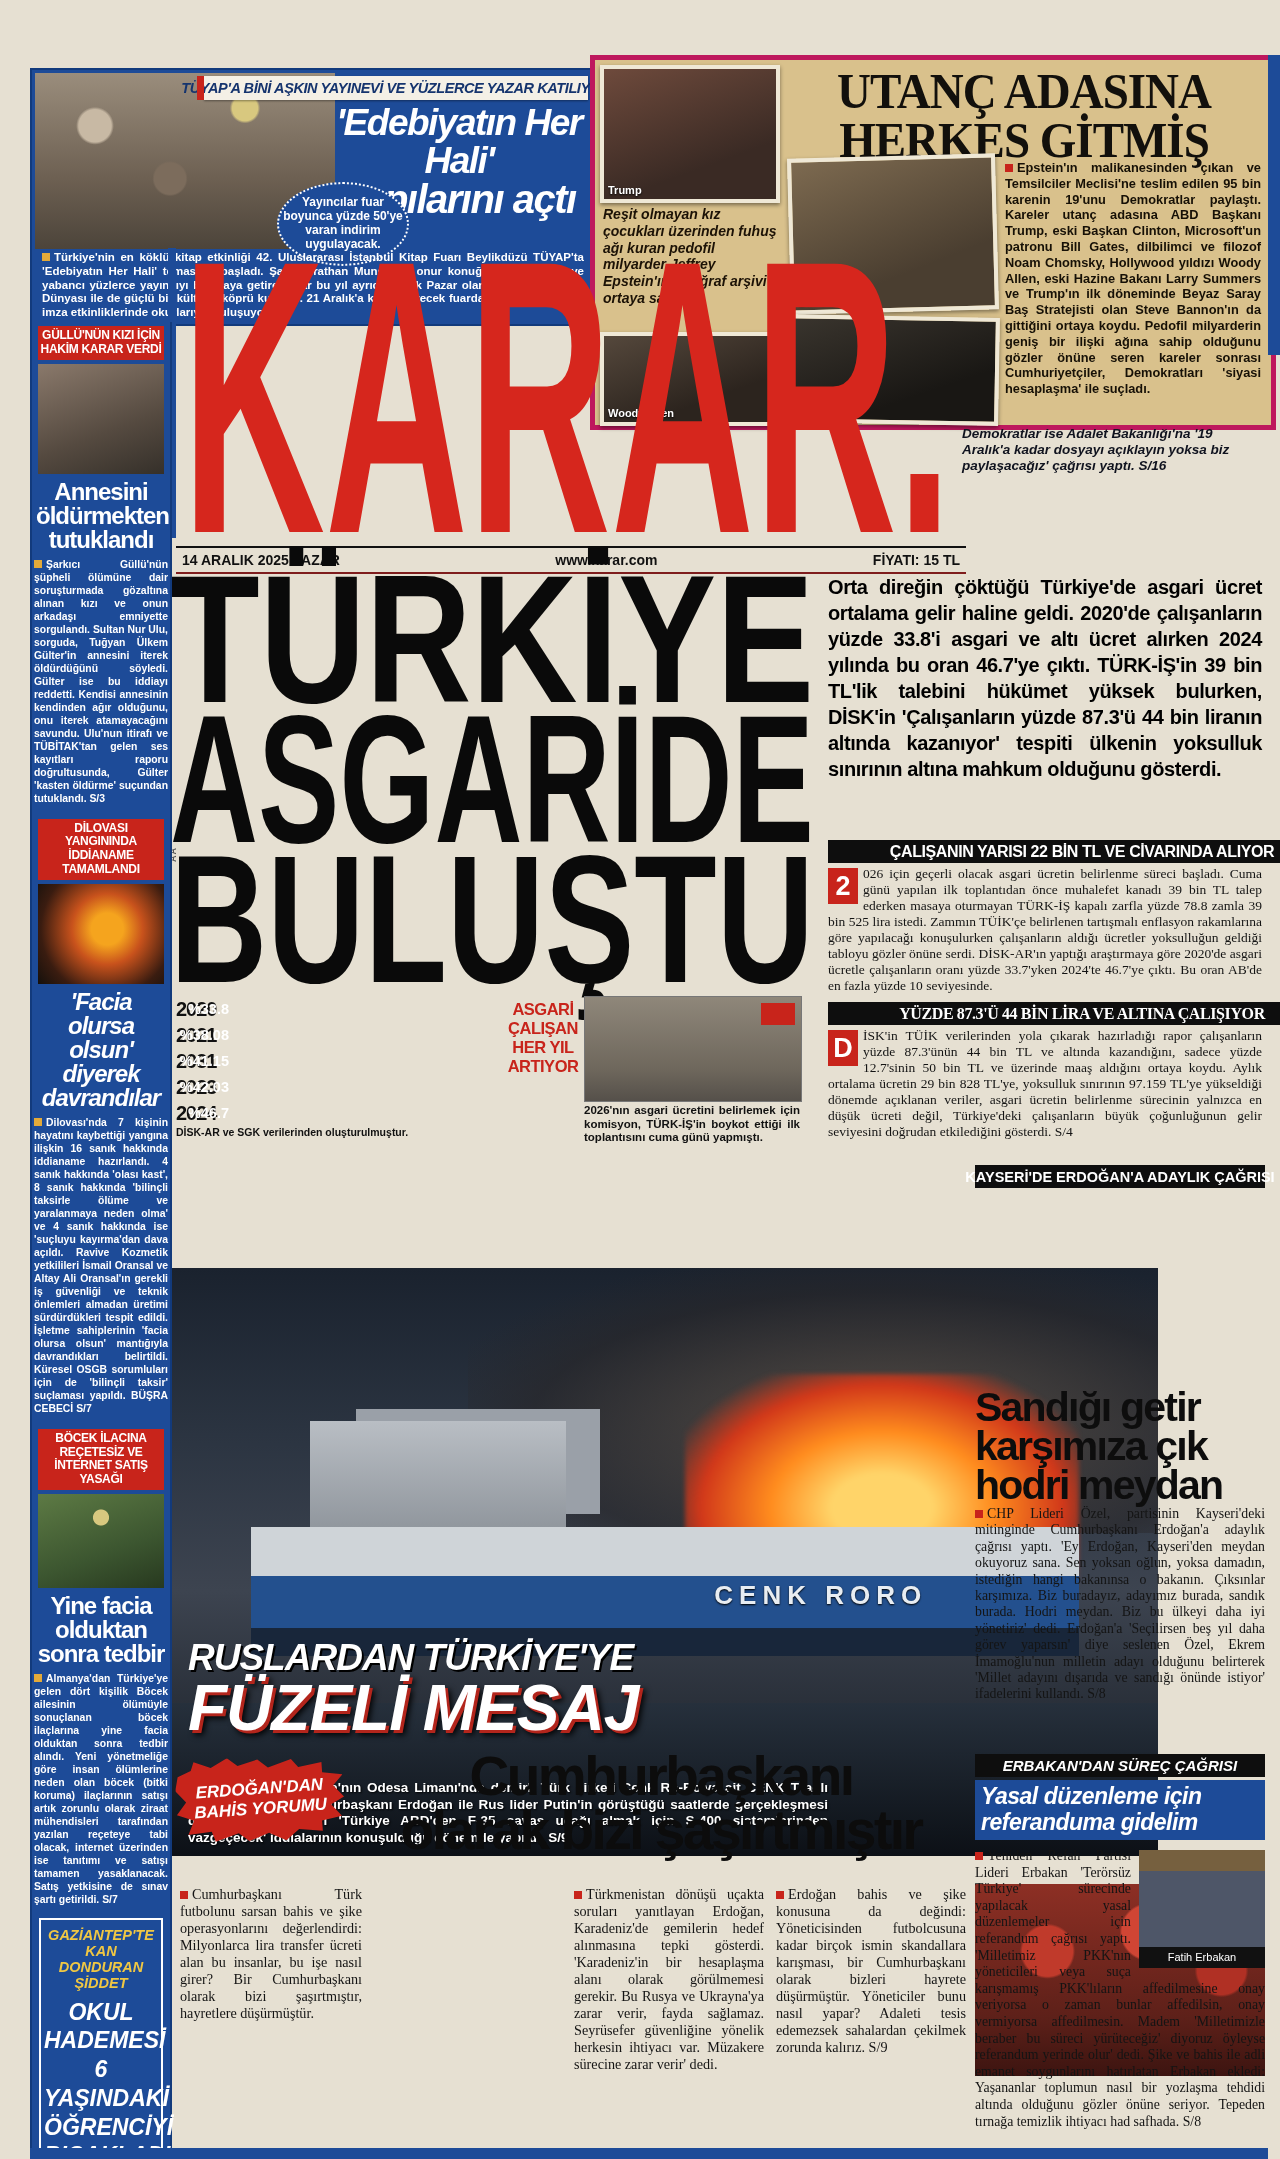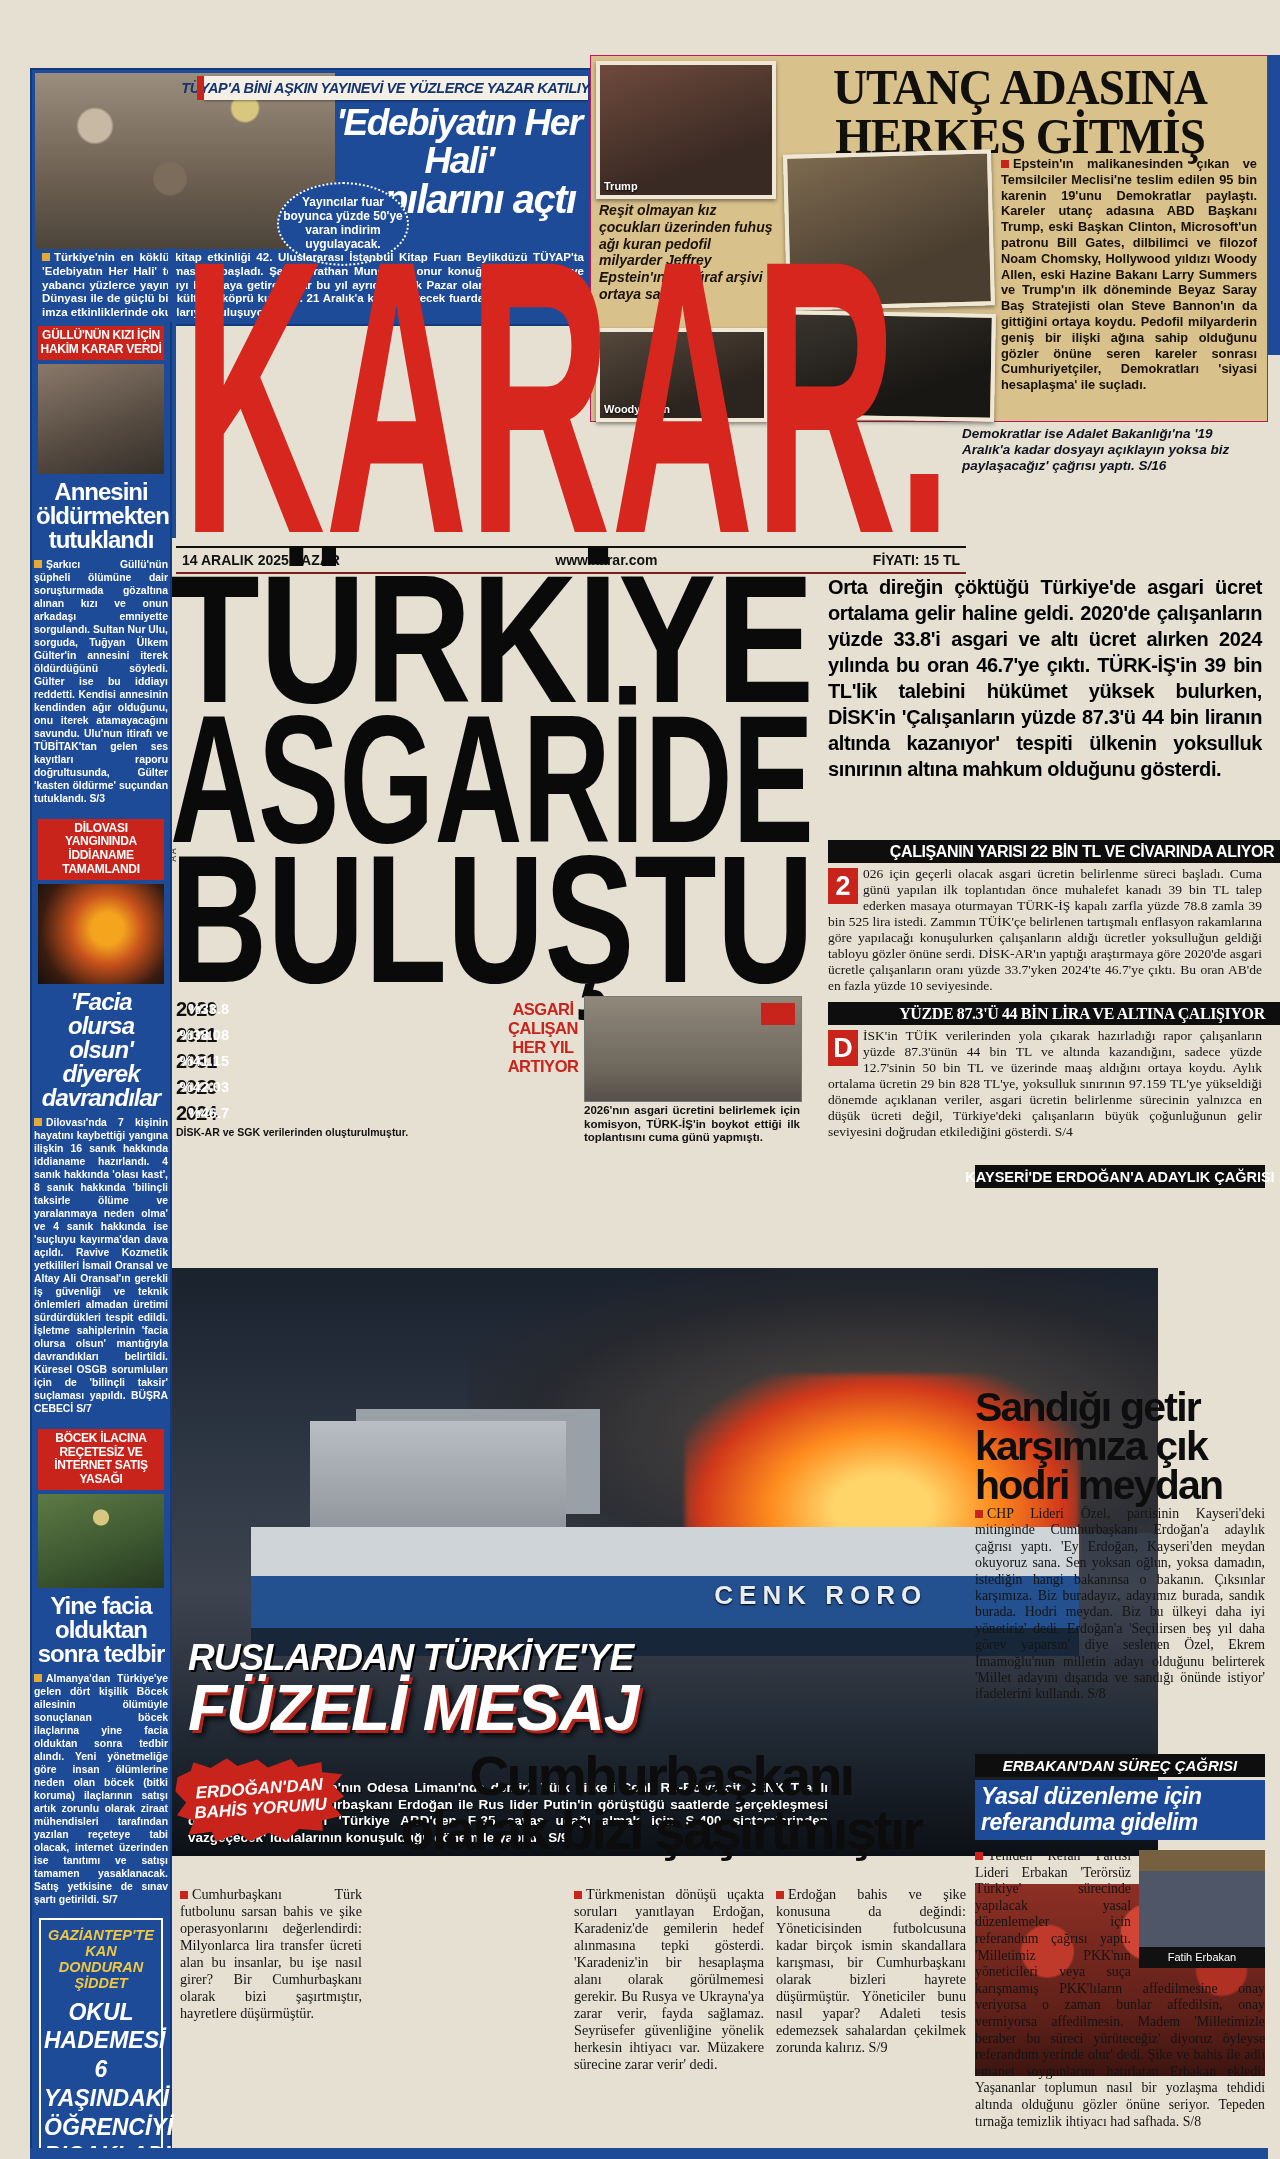--- a/index.html
+++ b/index.html
@@ -18,21 +18,21 @@
      radial-gradient(circle at 45% 60%,#7c6c5c 0 8%,transparent 9%),
      linear-gradient(180deg,#9a8d7c,#6d6052 60%,#4c443a);}
   .fair-head{position:absolute;left:300px;top:34px;right:6px;text-align:center;color:#fff;font-style:italic;font-weight:bold;line-height:1.02;}
   .fair-head .l1{font-size:37px;letter-spacing:-1.5px;display:block;}
   .fair-head .l2{font-size:40px;letter-spacing:-1.5px;display:block;}
   .fair-bubble{position:absolute;left:245px;top:112px;width:120px;height:72px;background:#1d4b98;border:2px dotted #fff;border-radius:50%;display:flex;align-items:center;justify-content:center;text-align:center;color:#fff;font-weight:bold;font-size:12px;line-height:1.15;padding:4px;}
   .fair-body{position:absolute;left:10px;right:8px;bottom:4px;color:#fff;font-weight:bold;font-size:11.5px;line-height:13.8px;text-align:justify;}
   .gold-sq{display:inline-block;width:8px;height:8px;background:#e3aa3a;margin-right:4px;}
   .red-sq{display:inline-block;width:8px;height:8px;background:#c8241b;margin-right:4px;}
   
-  .epbox{left:590px;top:55px;width:676px;height:365px;background:#d9c18c;border:1px solid #be185d;}
+  .epbox{left:590px;top:55px;width:676px;height:365px;background:#d9c18c;border:5px solid #be185d;}
   .ep-head{position:absolute;left:186px;top:6px;width:486px;text-align:center;font-family:"Liberation Serif",serif;font-weight:bold;color:#12100c;line-height:.96;transform:scaleY(1.1);transform-origin:top;}
   .ep-head .l{display:block;font-size:47px;letter-spacing:-1px;}
   .ep-deck{position:absolute;left:8px;top:146px;width:178px;color:#1c1206;font-weight:bold;font-style:italic;font-size:14px;line-height:1.2;}
   .ep-body{position:absolute;left:410px;top:100px;width:256px;color:#161006;font-weight:bold;font-size:12.8px;line-height:15.8px;text-align:justify;}
   .ep-photo{box-shadow:0 2px 4px rgba(0,0,0,.45);border:4px solid #efe8d6;}
   .rstripe{left:1268px;top:55px;width:12px;height:300px;background:#1d4b98;}
   .ep-closing{left:962px;top:426px;width:300px;font-weight:bold;font-style:italic;font-size:13.5px;line-height:1.2;color:#10131f;}
   
   .sidebar{left:30px;top:322px;width:138px;height:1837px;background:#1d4b98;border-left:2px solid #123a7c;border-right:2px solid #123a7c;}
   .sb-kicker{margin:4px 6px;background:#c8241b;color:#fff;text-align:center;font-weight:bold;font-size:12px;line-height:1.15;padding:3px 2px;letter-spacing:-0.3px;}

